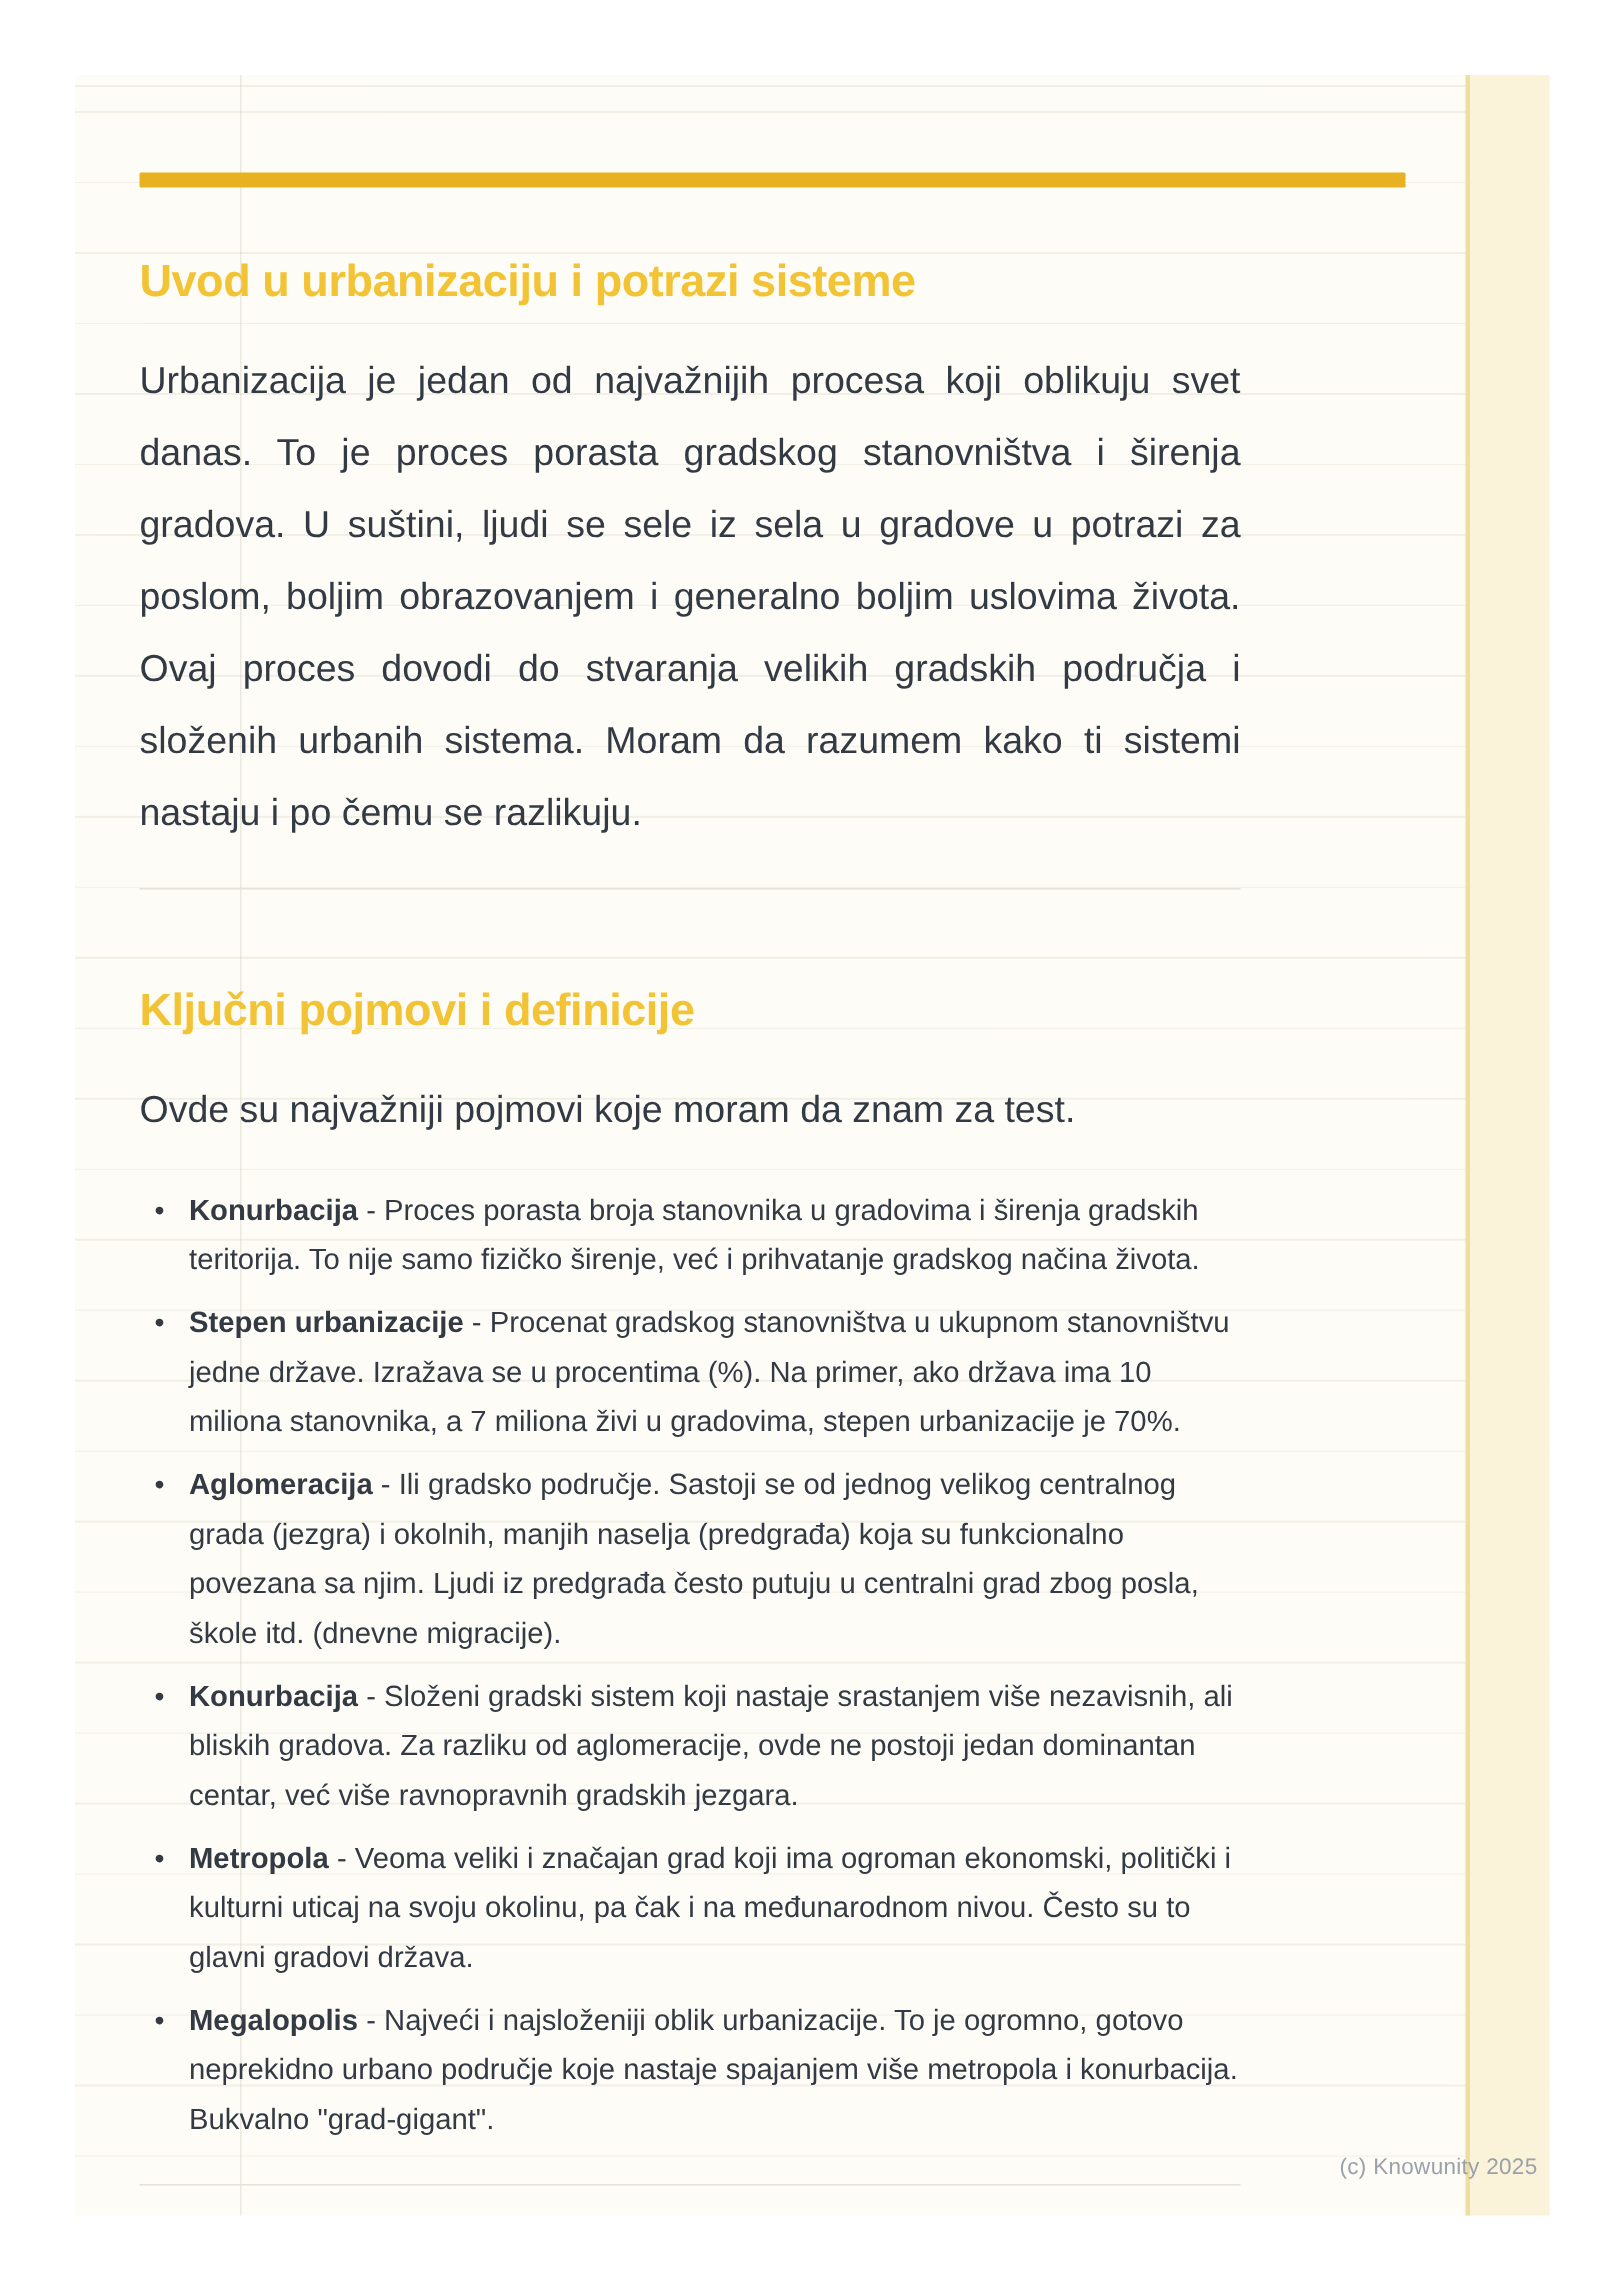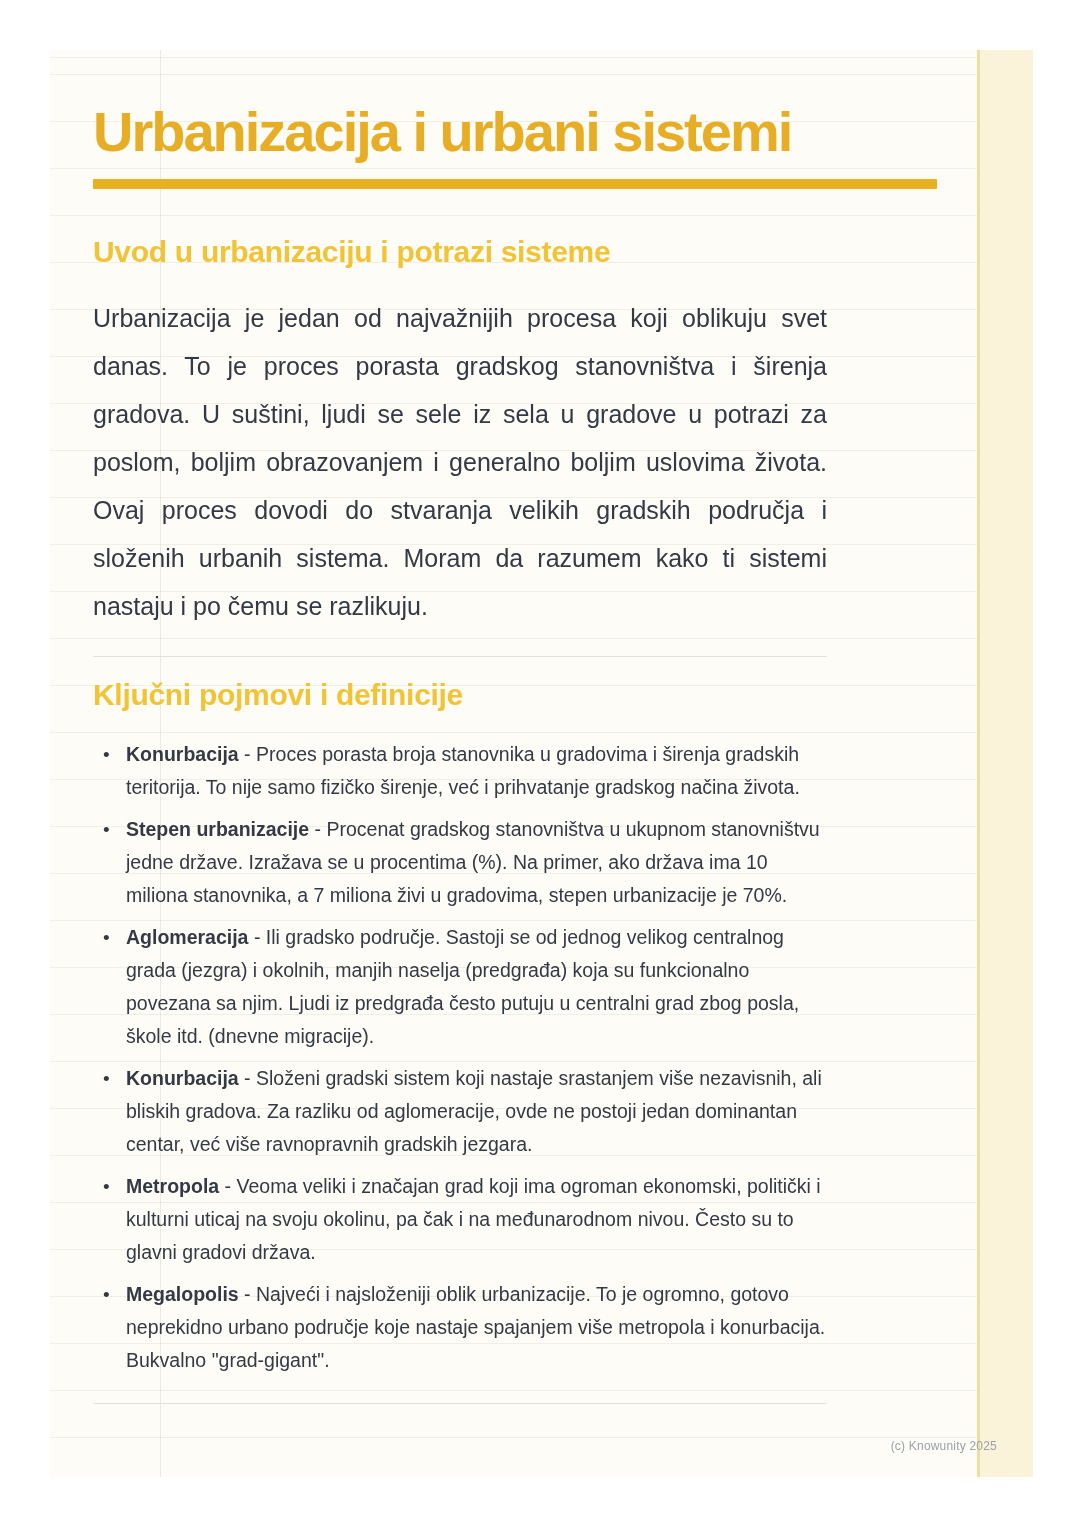--- a/index.html
+++ b/index.html
@@ -44,21 +44,21 @@
     width:844px; height:10px;
     background:#e7b121;
     border-radius:1px;
   }
   h2 {
     margin:46px 0 0;
     font-size:30px; font-weight:700; letter-spacing:-0.3px;
     line-height:1.1;
     color:#f2c335;
   }
-  section[data-name="section-definitions"] h2 { margin-top:21px; }
+  section[data-name="section-definitions"] h2 { margin-top:64px; }
   .para {
     margin:26px 0 0;
     width:734px;
     font-size:25px; line-height:48px;
     color:#333a44;
   }
   .justify { text-align:justify; }
   .divider {
     border:none; border-top:1px solid #e4e1d9;
     margin:26px 0 0; width:734px;
@@ -68,46 +68,46 @@
     margin:27px 0 0; padding:0;
     width:734px;
     font-size:19.5px; line-height:33px;
     color:#333a44;
   }
   .terms li { position:relative; padding-left:33px; margin-bottom:9px; }
   .terms li:last-child { margin-bottom:0; }
   .bullet { position:absolute; left:10px; top:0; font-size:19px; color:#333a44; }
   .term { font-weight:700; }
   .footer {
-    position:absolute; right:36px; bottom:24px;
-    font-size:12px; letter-spacing:0.2px;
+    position:absolute; right:8px; bottom:24px;
+    font-size:15px; letter-spacing:0.2px;
     color:#9aa1a8;
     z-index:2;
   }
 </style>
 </head>
 <body>
 
 <div class="sheet" data-name="document-page">
   <div class="margin-line" data-name="notebook-margin-line"></div>
   <div class="accent-band" data-name="page-edge-band"></div>
 
   <div class="content" data-name="page-content">
-    <h1 data-name="page-title">Urbanizacija i urbani sistemi</h1>
     <div class="title-rule" data-name="title-underline"></div>
 
     <section data-name="section-intro">
       <h2 data-name="intro-section-heading">Uvod u urbanizaciju i potrazi sisteme</h2>
       <p class="para justify" data-name="intro-paragraph">Urbanizacija je jedan od najvažnijih procesa koji oblikuju svet danas. To je proces porasta gradskog stanovništva i širenja gradova. U suštini, ljudi se sele iz sela u gradove u potrazi za poslom, boljim obrazovanjem i generalno boljim uslovima života. Ovaj proces dovodi do stvaranja velikih gradskih područja i složenih urbanih sistema. Moram da razumem kako ti sistemi nastaju i po čemu se razlikuju.</p>
     </section>
 
     <hr class="divider" data-name="section-divider">
 
     <section data-name="section-definitions">
       <h2 data-name="definitions-section-heading">Ključni pojmovi i definicije</h2>
+      <p class="para" data-name="definitions-intro">Ovde su najvažniji pojmovi koje moram da znam za test.</p>
       <ul class="terms" id="terms-list" data-name="terms-list">
           <li data-name="term-item"><span class="bullet" data-name="bullet-icon">•</span><span class="term" data-name="term-label">Konurbacija</span><span data-name="term-separator"> - </span><span class="def" data-name="term-definition">Proces porasta broja stanovnika u gradovima i širenja gradskih teritorija. To nije samo fizičko širenje, već i prihvatanje gradskog načina života.</span></li>
           <li data-name="term-item"><span class="bullet" data-name="bullet-icon">•</span><span class="term" data-name="term-label">Stepen urbanizacije</span><span data-name="term-separator"> - </span><span class="def" data-name="term-definition">Procenat gradskog stanovništva u ukupnom stanovništvu jedne države. Izražava se u procentima (%). Na primer, ako država ima 10 miliona stanovnika, a 7 miliona živi u gradovima, stepen urbanizacije je 70%.</span></li>
           <li data-name="term-item"><span class="bullet" data-name="bullet-icon">•</span><span class="term" data-name="term-label">Aglomeracija</span><span data-name="term-separator"> - </span><span class="def" data-name="term-definition">Ili gradsko područje. Sastoji se od jednog velikog centralnog grada (jezgra) i okolnih, manjih naselja (predgrađa) koja su funkcionalno povezana sa njim. Ljudi iz predgrađa često putuju u centralni grad zbog posla, škole itd. (dnevne migracije).</span></li>
           <li data-name="term-item"><span class="bullet" data-name="bullet-icon">•</span><span class="term" data-name="term-label">Konurbacija</span><span data-name="term-separator"> - </span><span class="def" data-name="term-definition">Složeni gradski sistem koji nastaje srastanjem više nezavisnih, ali bliskih gradova. Za razliku od aglomeracije, ovde ne postoji jedan dominantan centar, već više ravnopravnih gradskih jezgara.</span></li>
           <li data-name="term-item"><span class="bullet" data-name="bullet-icon">•</span><span class="term" data-name="term-label">Metropola</span><span data-name="term-separator"> - </span><span class="def" data-name="term-definition">Veoma veliki i značajan grad koji ima ogroman ekonomski, politički i kulturni uticaj na svoju okolinu, pa čak i na međunarodnom nivou. Često su to glavni gradovi država.</span></li>
           <li data-name="term-item"><span class="bullet" data-name="bullet-icon">•</span><span class="term" data-name="term-label">Megalopolis</span><span data-name="term-separator"> - </span><span class="def" data-name="term-definition">Najveći i najsloženiji oblik urbanizacije. To je ogromno, gotovo neprekidno urbano područje koje nastaje spajanjem više metropola i konurbacija. Bukvalno "grad-gigant".</span></li>
         </ul>
     </section>
 

